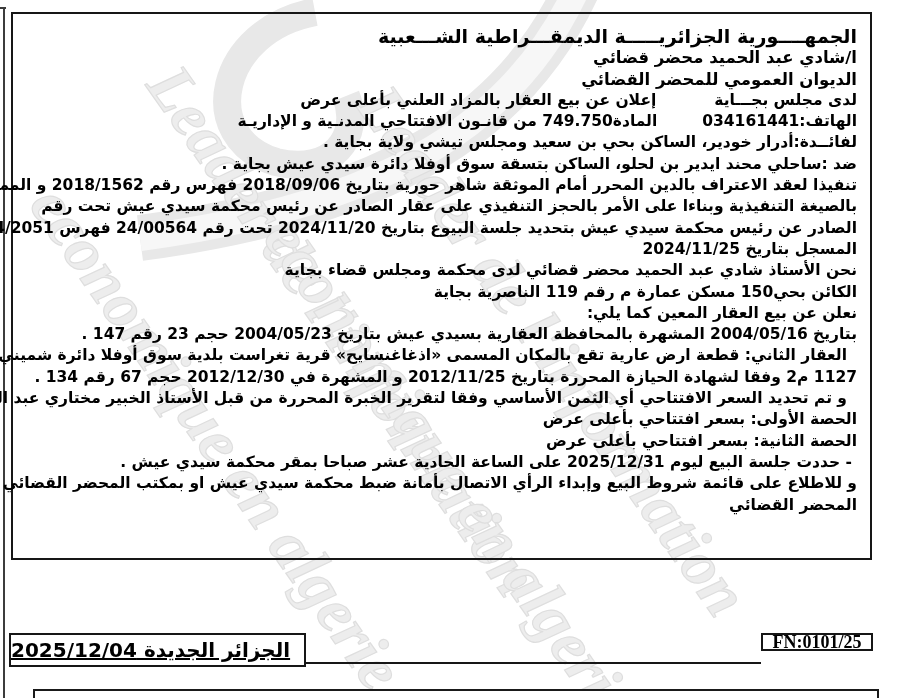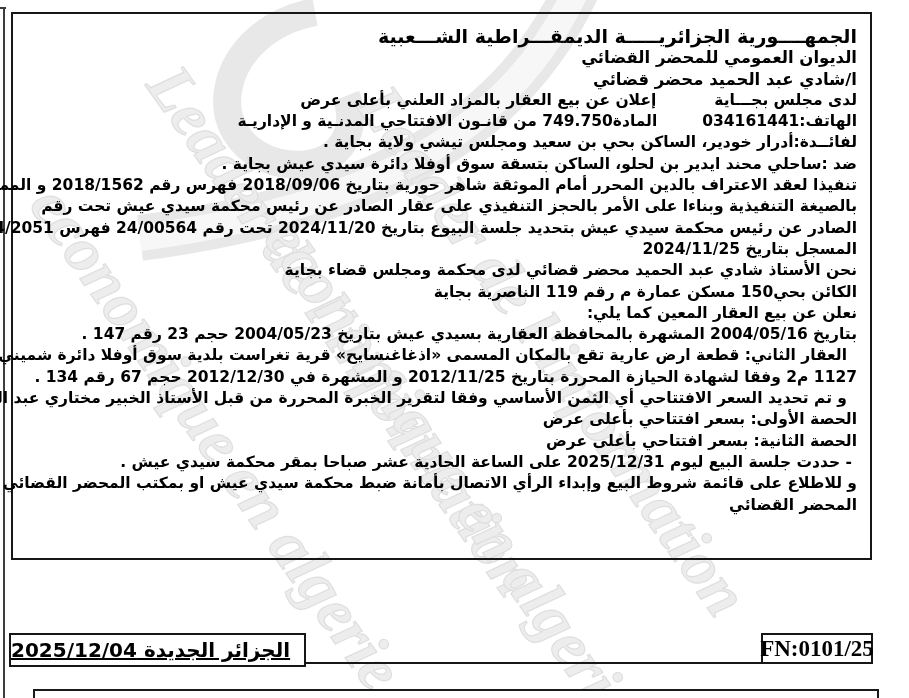--- a/index.html
+++ b/index.html
@@ -46,24 +46,24 @@
   .ind-xs { padding-right:5px; }
 
   
   .journal-box {
     position:absolute; left:9px; top:633px; width:297px; height:34px;
     border:2px solid #161616; z-index:2; background:#fff;
     display:flex; align-items:center; justify-content:flex-end;
     direction:rtl; font-weight:bold; font-size:20px;text-decoration:underline;
   }
   .ref-box {
-    position:absolute; left:761px; top:633px; width:112px; height:31px;
+    position:absolute; left:761px; top:633px; width:112px; height:18px;
     border:2px solid #161616; z-index:2; background:#fff;
     display:flex; align-items:center; justify-content:center;
-    direction:ltr; font-family:"Liberation Serif", serif; font-weight:bold; font-size:23px;
+    direction:ltr; font-family:"Liberation Serif", serif; font-weight:bold; font-size:18px;
   }
   .footer-line { position:absolute; left:306px; top:662px; width:455px; height:2px; background:#161616; z-index:2; }
   .bottom-partial-box {
     position:absolute; left:33px; top:689px; width:846px; height:40px;
     border:2.5px solid #1a1a1a; z-index:2; background:#fff;
   }
 </style>
 </head>
 <body>
 
@@ -77,22 +77,22 @@
   <text class="wm-text" transform="translate(262 238) rotate(55)">economique en algerie</text>
 </svg>
 
 <div class="left-rule"></div>
 <div class="left-rule-tick"></div>
 
 <div class="main-box">
   <div class="doc-content">
 
     <div class="line t1">الجمهــــورية الجزائريـــــة الديمقـــراطية الشـــعبية</div>
+    <div class="line t2">ا/شادي عبد الحميد محضر قضائي</div>
     <div class="line t2">الديوان العمومي للمحضر القضائي</div>
-    <div class="line t2">ا/شادي عبد الحميد محضر قضائي</div>
 
     <div class="line row-split">
       <span>لدى مجلس بجـــاية</span>
       <span class="gap58"></span>
       <span>إعلان عن بيع العقار بالمزاد العلني بأعلى عرض</span>
     </div>
 
     <div class="line row-split">
       <span>الهاتف:034161441</span>
       <span class="gap45"></span>

